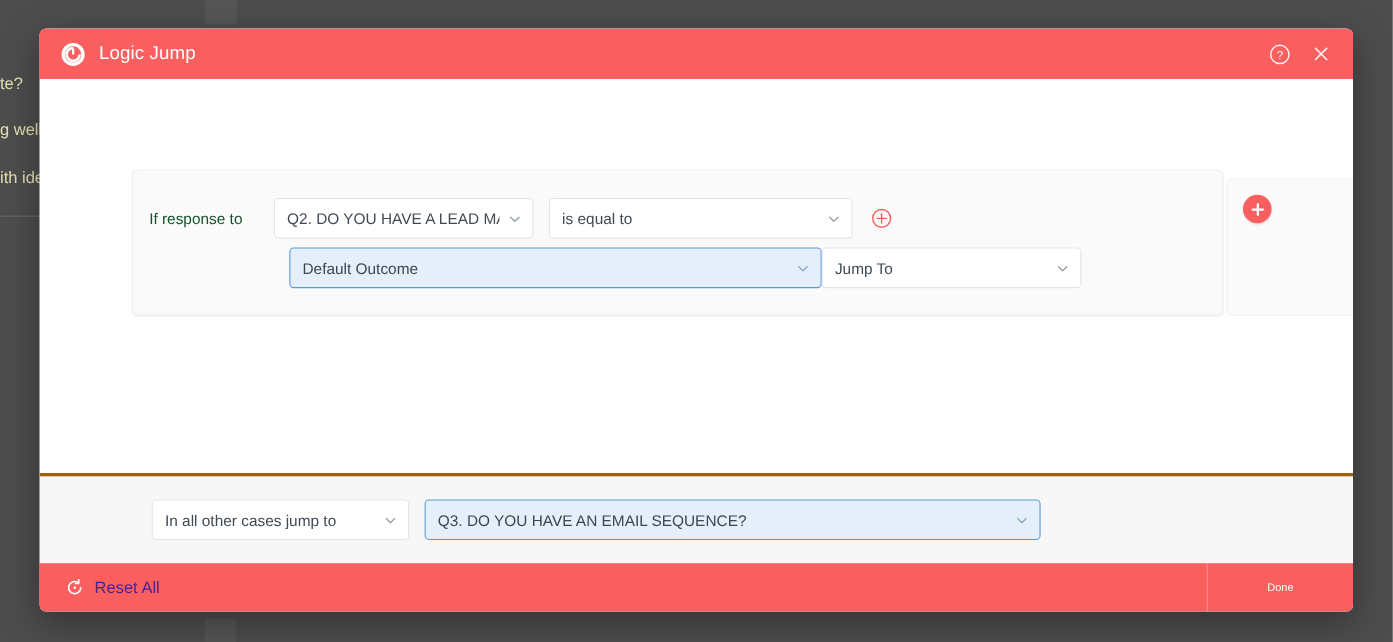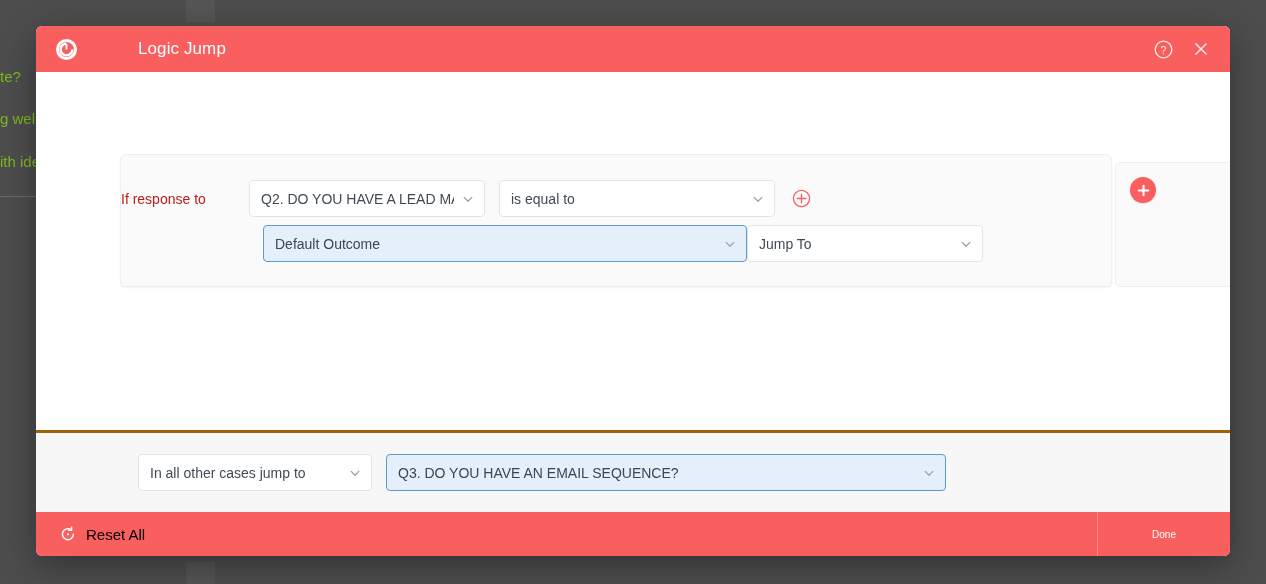--- a/index.html
+++ b/index.html
@@ -16,21 +16,21 @@
   }
 
   
   #backdrop {
     position: absolute;
     inset: 0;
     background: #4d4d4d;
   }
   .bg-text {
     position: absolute;
-    color: #84cc16;
+    color: #fef9c3;
     font-size: 15px;
     white-space: nowrap;
     opacity: .85;
   }
   .bg-rule {
     position: absolute;
     left: 0;
     width: 40px;
     height: 1px;
     background: #6a6a6a;
@@ -58,21 +58,20 @@
 
   
   #titlebar {
     height: 46px;
     flex: 0 0 46px;
     background: #f95f5f;
     display: flex;
     align-items: center;
     padding: 0 18px 0 20px;
     color: #ffffff;
-    gap: 48px;
   }
   #brand-mark {
     width: 21px;
     height: 21px;
     border-radius: 50%;
     background: #ffffff;
     display: flex;
     align-items: center;
     justify-content: center;
     margin-right: 13px;
@@ -163,25 +162,25 @@
   #row-one, #row-two {
     position: absolute;
     display: flex;
     align-items: center;
   }
   #row-one { left: 0; top: 25px; }
   #row-two { left: 0; top: 70px; }
 
   #if-response-label {
     width: 128px;
-    text-align: left;
+    text-align: center;
     padding-right: 14px;
     box-sizing: border-box;
     font-size: 14px;
-    color: #b91c1c;
+    color: #14532d;
   }
   .row-spacer { width: 128px; flex: 0 0 128px; }
 
   
   .select {
     position: relative;
     height: 37px;
     background: #ffffff;
     border: 1px solid #e2e5e8;
     border-radius: 4px;
@@ -258,21 +257,21 @@
     display: flex;
     align-items: center;
     gap: 10px;
     padding-left: 24px;
     cursor: pointer;
     flex: 1 1 auto;
   }
   #reset-all-button svg { display: block; }
   #reset-all-label {
     font-size: 15px;
-    color: #000000;
+    color: #4c1d95;
   }
   #done-button {
     flex: 0 0 132px;
     display: flex;
     align-items: center;
     justify-content: center;
     border-left: 1px solid rgba(255,255,255,.28);
     cursor: pointer;
     font-size: 10px;
     color: #ffffff;

